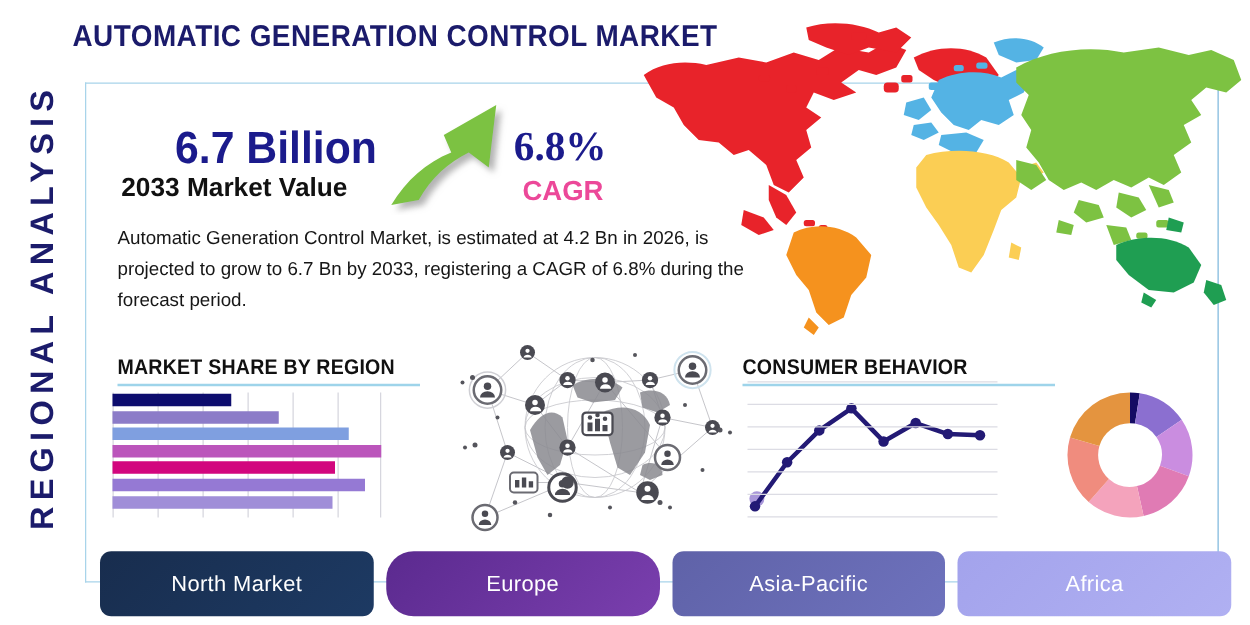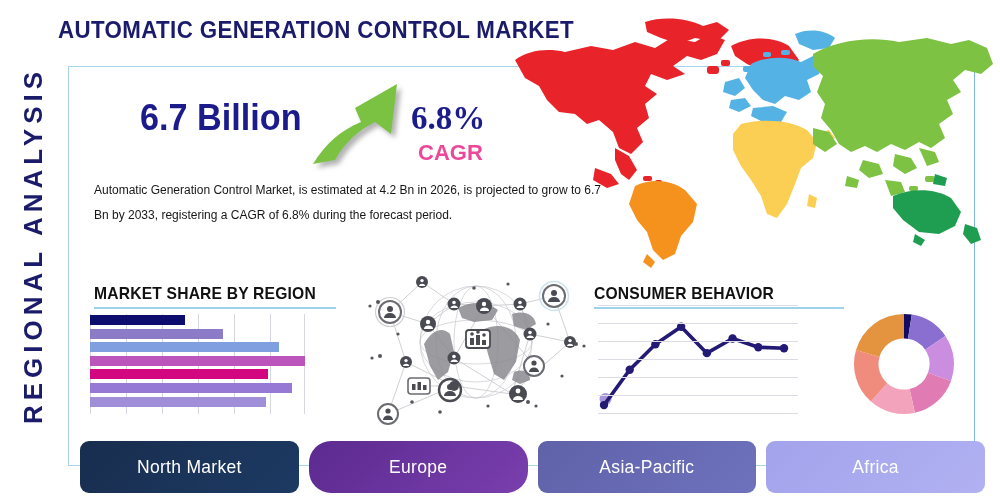--- a/index.html
+++ b/index.html
@@ -54,21 +54,21 @@
   }
   .kpi-cagr-caption{
     position:absolute;left:418px;top:140px;
     font-size:22px;font-weight:bold;color:#ec4899;white-space:nowrap;
   }
   .arrow-wrap{position:absolute;left:311px;top:78px;width:104px;height:94px;}
 
   
   .summary{
     position:absolute;left:94px;top:178px;width:512px;
-    font-size:12px;line-height:25px;color:#161616;
+    font-size:15px;line-height:25px;color:#161616;
   }
 
   
   .world-map{position:absolute;left:495px;top:8px;width:505px;height:262px;}
 
   
   .sec-head{
     position:absolute;font-size:17px;font-weight:bold;color:#111;
     letter-spacing:.2px;transform:scaleX(.92);transform-origin:left center;
     white-space:nowrap;
@@ -110,20 +110,21 @@
 
   <div class="side-label">
     <span>REGIONAL ANALYSIS</span>
   </div>
 
   <div class="main-title">AUTOMATIC GENERATION CONTROL MARKET</div>
 
   <div class="frame"></div>
 
   <div class="kpi-value">6.7 Billion</div>
+  <div class="kpi-caption">2033 Market Value</div>
 
   <div class="arrow-wrap">
     <svg width="104" height="94" viewBox="0 0 104 94">
       <defs>
         <filter id="shadowA" x="-30%" y="-30%" width="180%" height="180%">
           <feDropShadow dx="4" dy="4" stdDeviation="2.5" flood-color="#9a9a9a" flood-opacity="0.75"></feDropShadow>
         </filter>
       </defs>
       <path filter="url(#shadowA)" d="M2,86 C14,66 30,52 50,44 L44,30 L86,6 L80,56 L64,44
                C48,52 34,64 24,82 Z" fill="#7cc242"></path>

